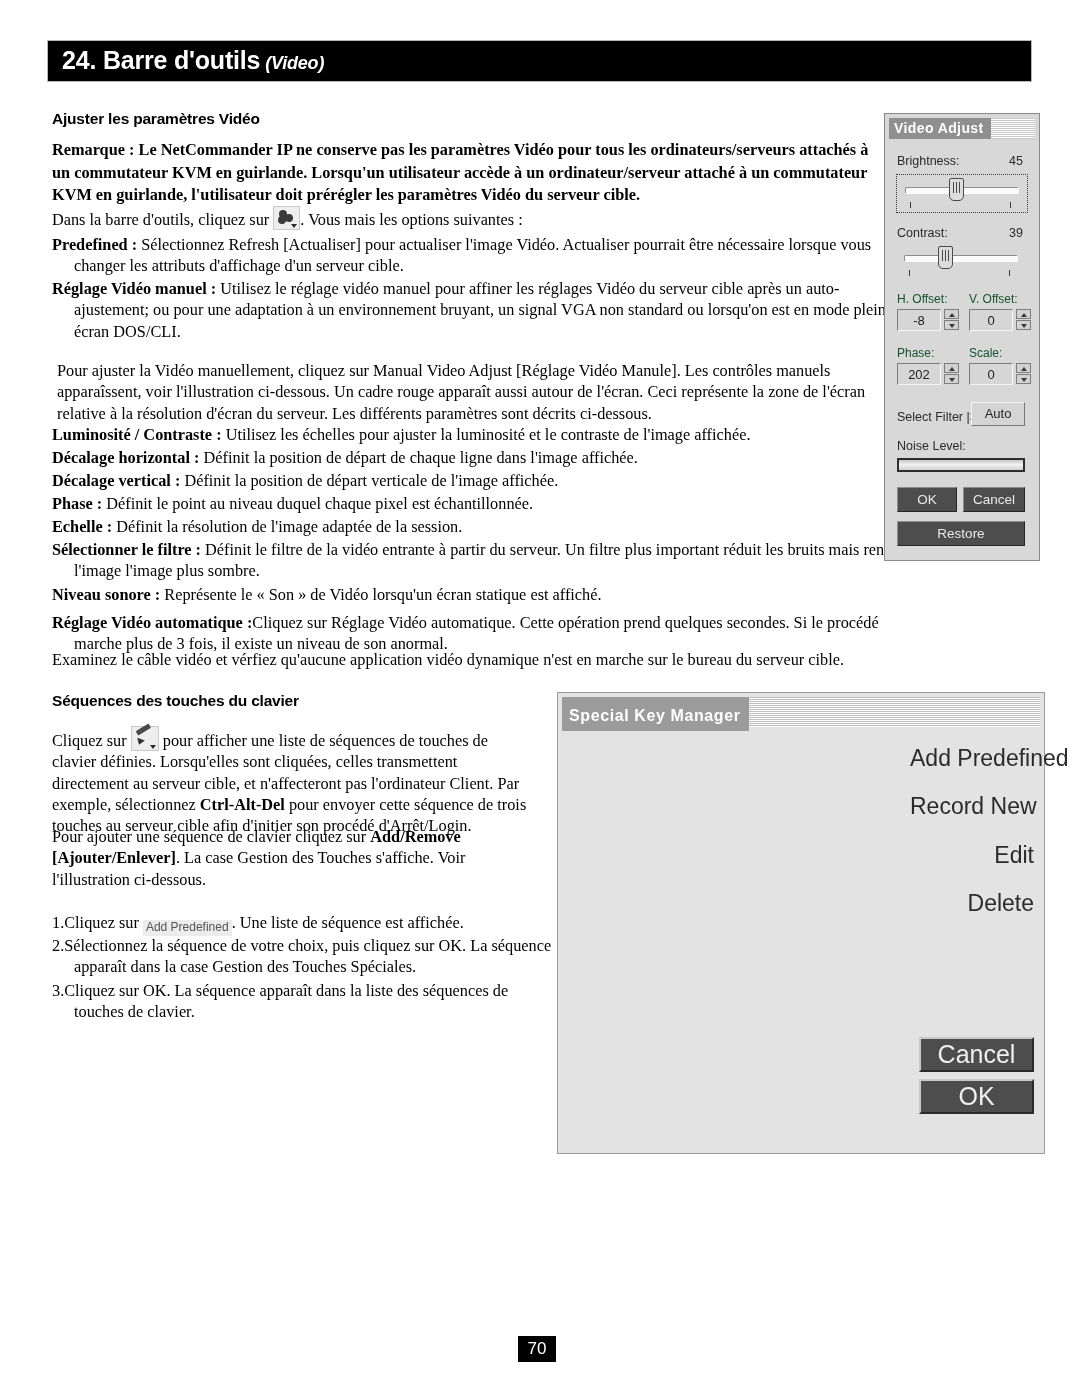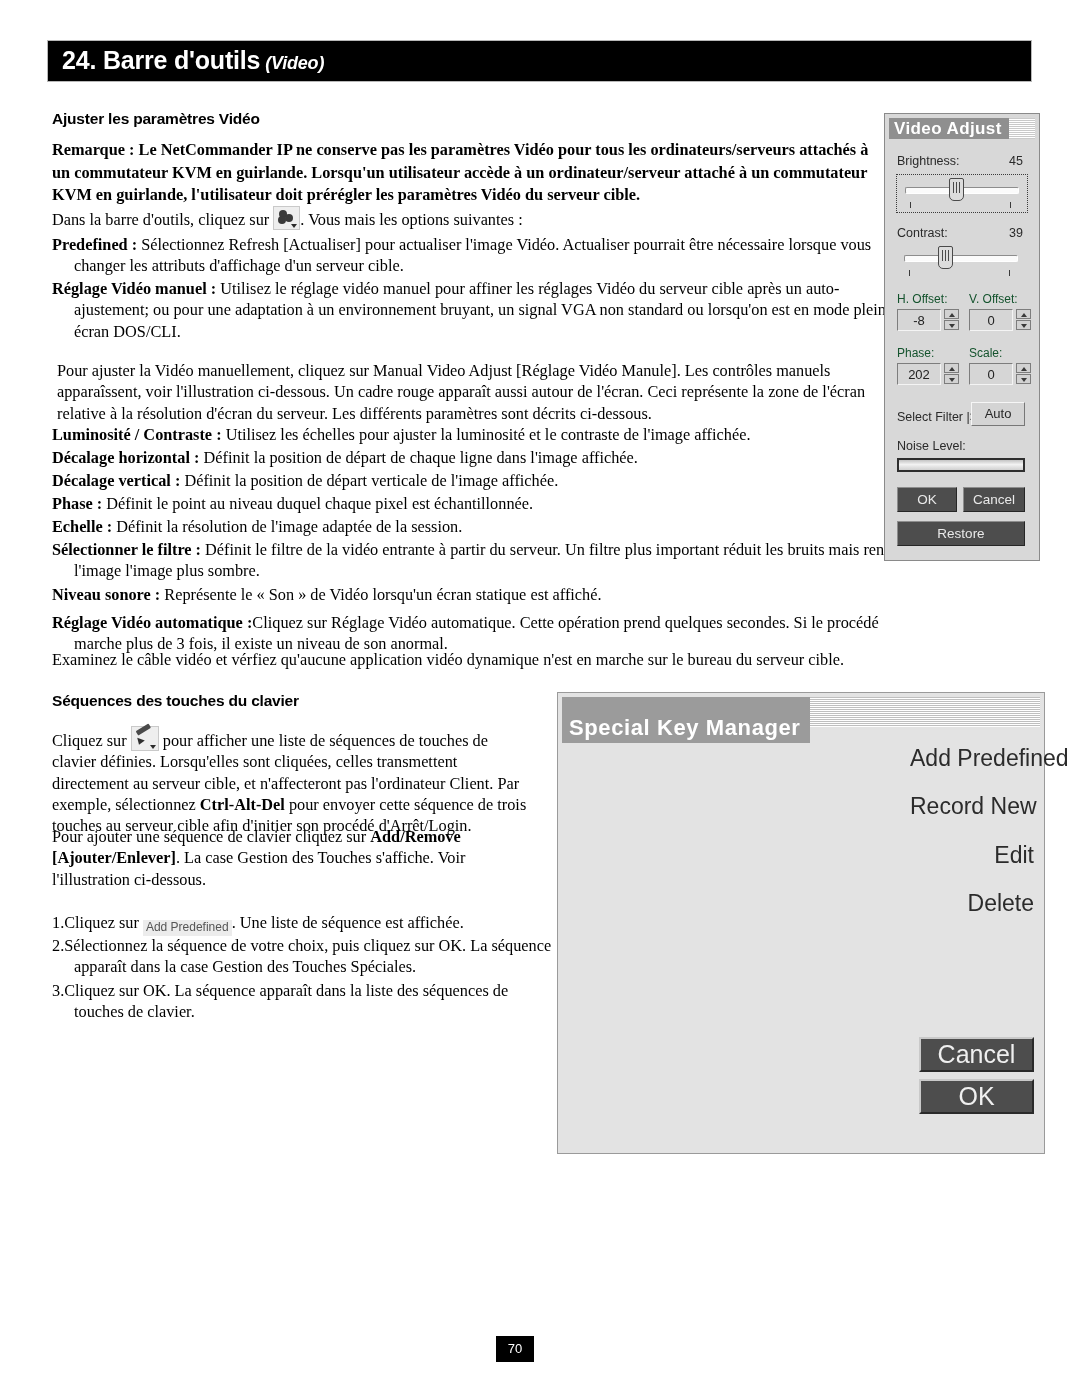--- a/index.html
+++ b/index.html
@@ -144,21 +144,21 @@
       to bottom,
       #c9c9c9 0px, #c9c9c9 1px, #ffffff 1px, #ffffff 2px);
   }
   .va-title .lbl {
     position: absolute;
     left: 0px; top: 0px;
     background: #8f8f8f;
     color: #ffffff;
     font-family: "Liberation Sans", sans-serif;
     font-weight: bold;
-    font-size: 17px;
+    font-size: 14px;
     line-height: 21px;
     padding: 0 7px 0 5px;
     letter-spacing: 0.4px;
     white-space: nowrap;
   }
   .va-body { position: absolute; left: 0; top: 28px; right: 0; bottom: 0; }
 
   .va-row-lbl {
     position: absolute;
     font-family: "Liberation Sans", sans-serif;
@@ -319,23 +319,23 @@
       to bottom,
       #bfbfbf 0px, #bfbfbf 1px, #ffffff 1px, #ffffff 2px);
   }
   .skm-title .lbl {
     position: absolute;
     left: 0; top: 0;
     background: #9b9b9b;
     color: #ffffff;
     font-family: "Liberation Sans", sans-serif;
     font-weight: bold;
-    font-size: 22px;
+    font-size: 16px;
     line-height: 30px;
-    padding: 16px 9px 0 7px;
+    padding: 4px 9px 0 7px;
     letter-spacing: 0.6px;
     white-space: nowrap;
   }
   .skm-list {
     position: absolute;
     left: 14px; top: 46px;
     width: 330px; height: 392px;
     background: #ececec;
     border-top: 2px solid #3e3e3e;
     border-left: 2px solid #3e3e3e;
@@ -386,28 +386,28 @@
     border-top: 2px solid #c9c9c9;
     border-left: 2px solid #c9c9c9;
     border-bottom: 2px solid #2a2a2a;
     border-right: 2px solid #2a2a2a;
     box-sizing: border-box;
   }
 
   
   .pg-num {
     position: absolute;
-    left: 496px;
+    left: 518px;
     top: 1336px;
     width: 38px;
     height: 26px;
     background: #000000;
     color: #ffffff;
     font-family: "Liberation Sans", sans-serif;
-    font-size: 13px;
+    font-size: 17px;
     text-align: center;
     line-height: 26px;
   }
 </style>
 </head>
 <body>
 
 <div class="page-header">
   <div class="ttl">
     <span>24. Barre d'outils</span><span class="sfx">(Video)</span>

